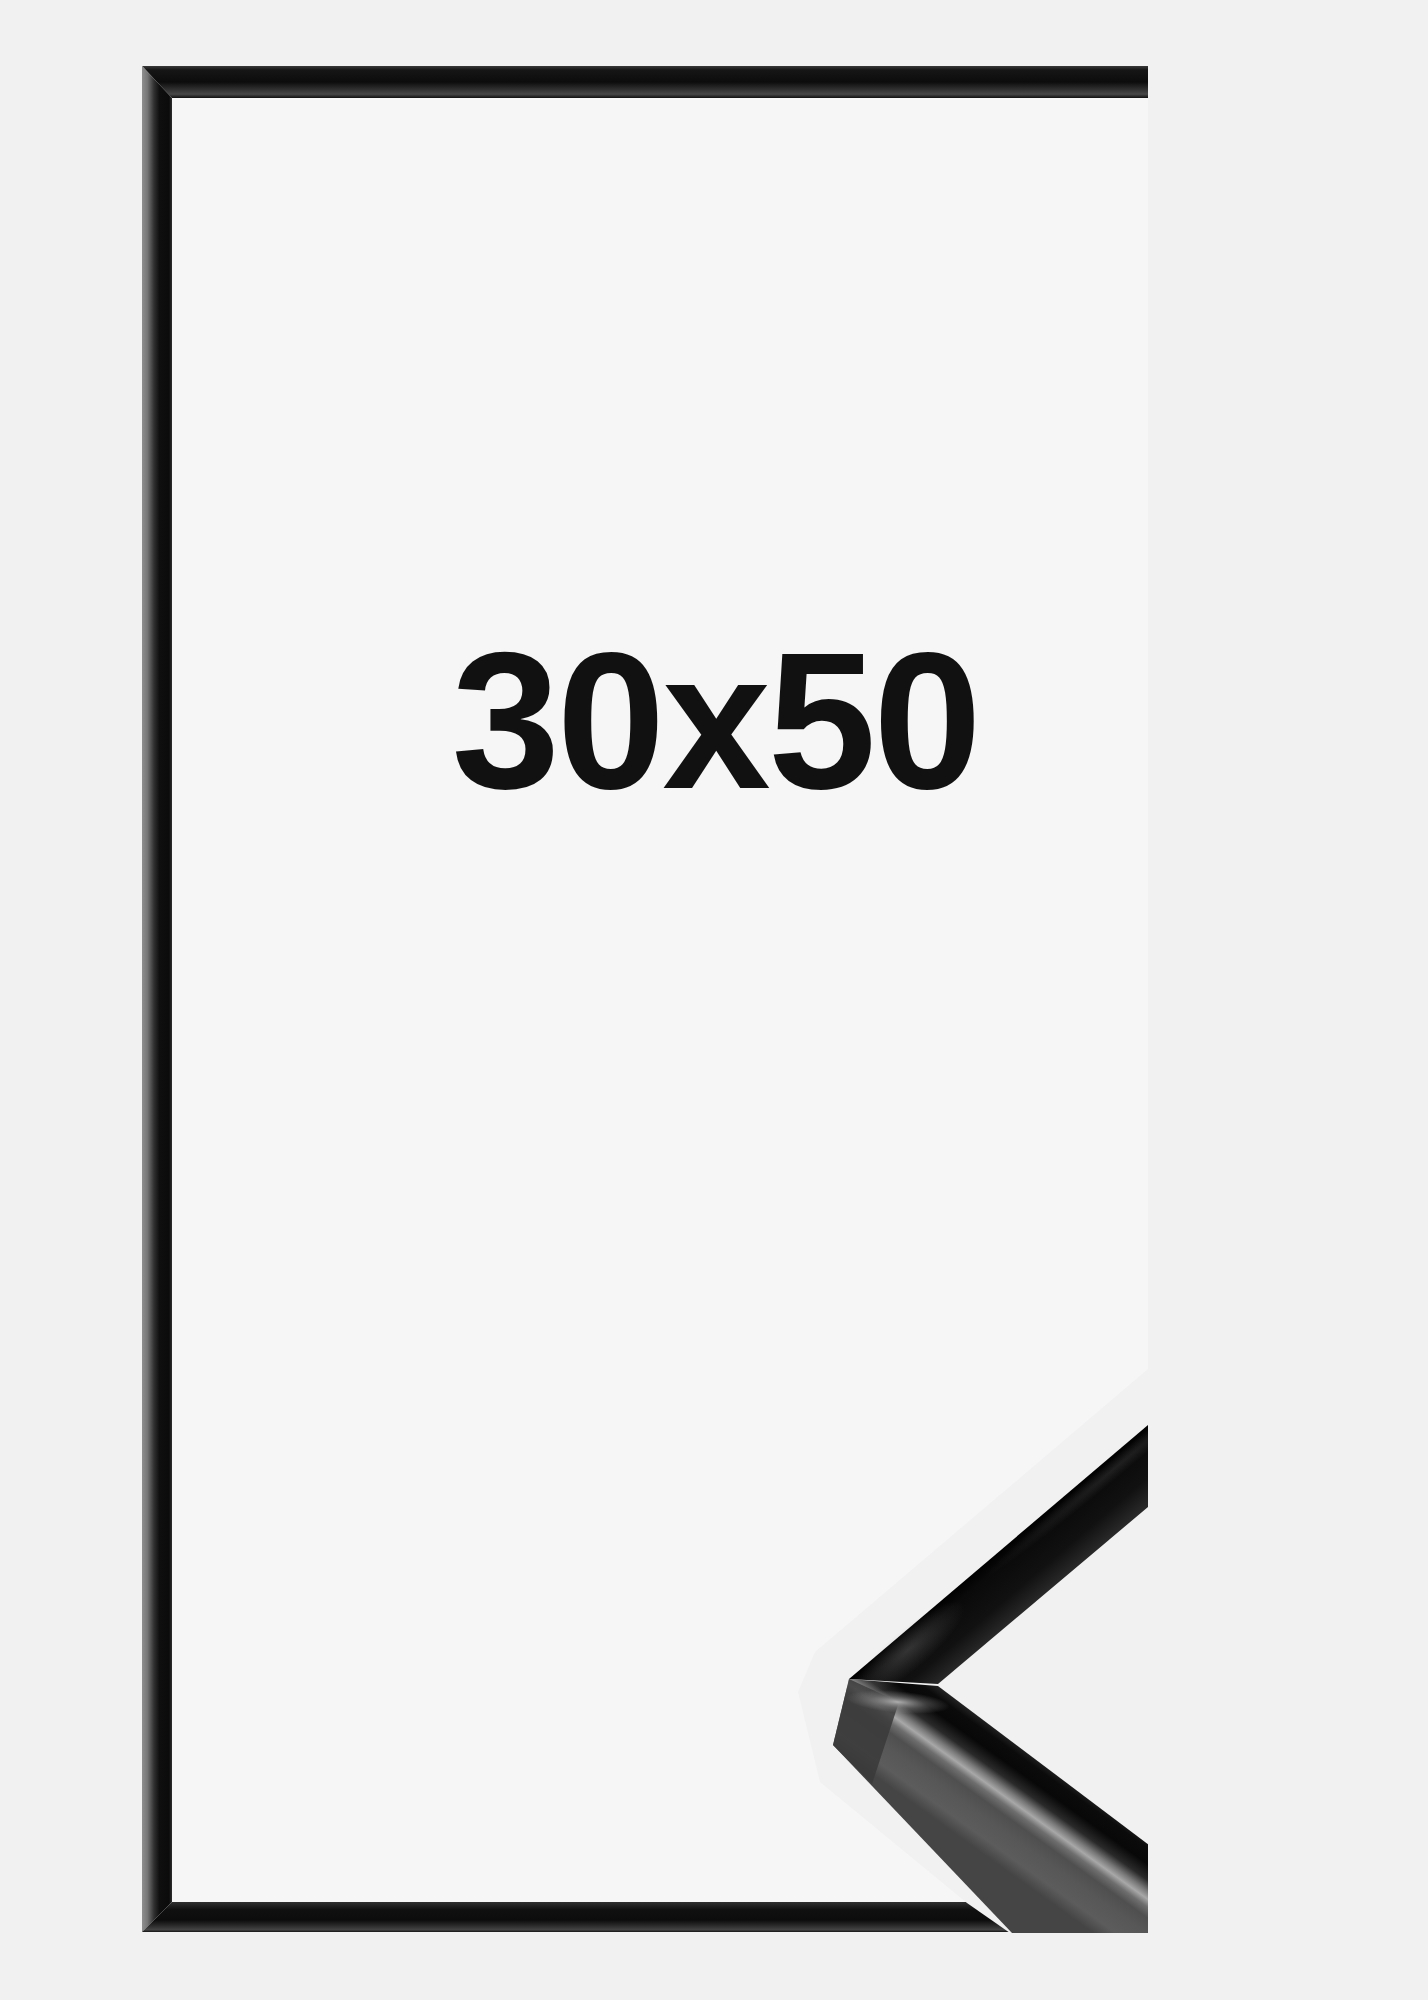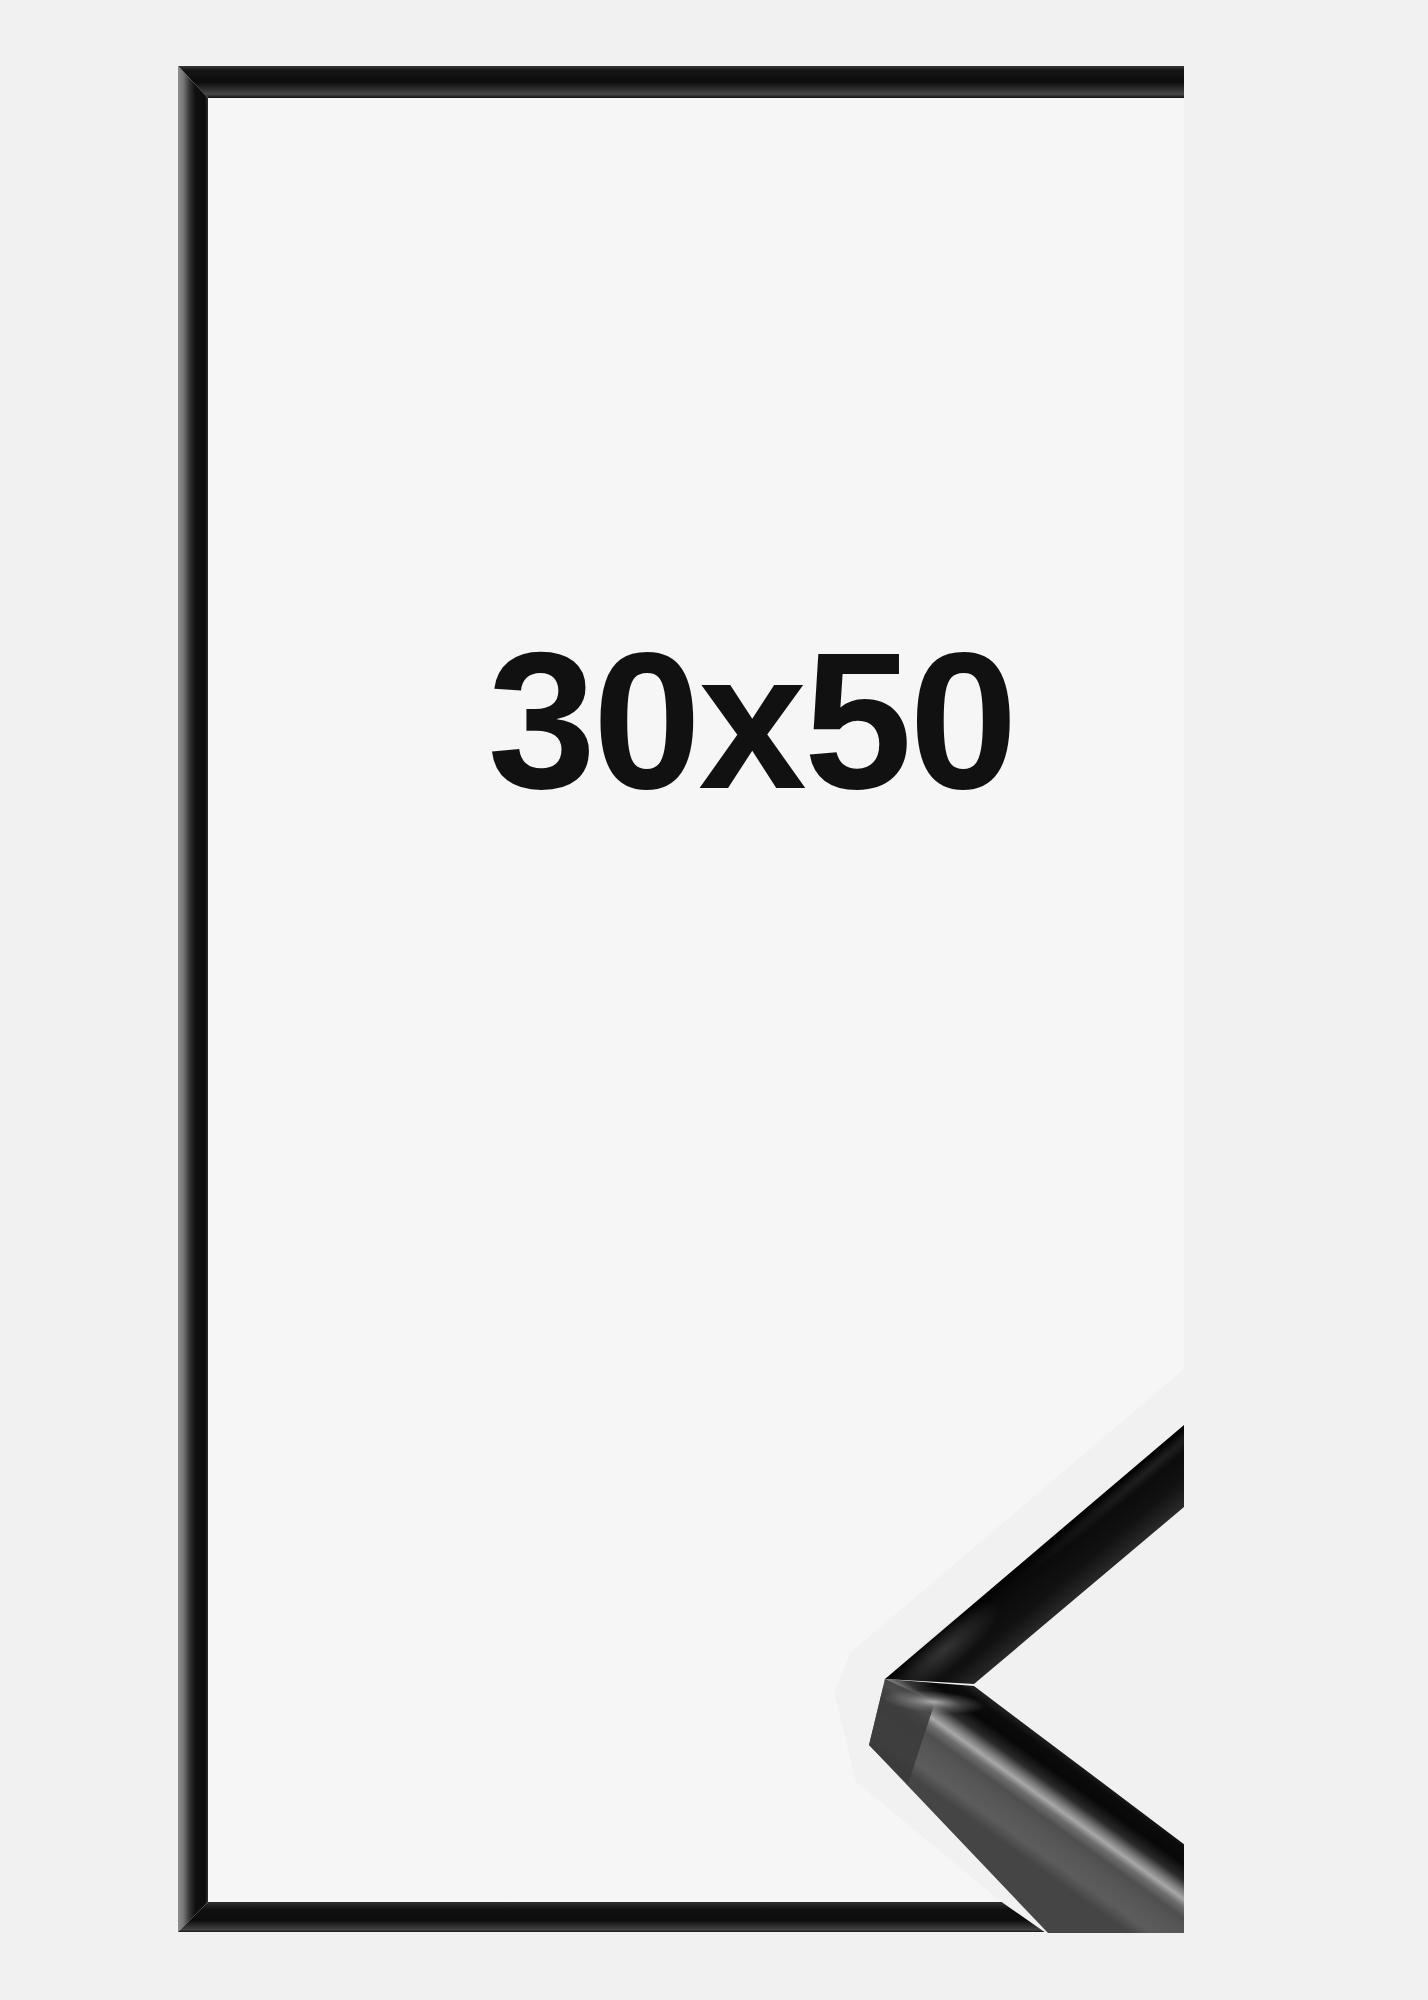--- a/index.html
+++ b/index.html
@@ -3,21 +3,20 @@
 <meta charset="utf-8">
 <style>
   html, body { margin: 0; padding: 0; background: #f1f1f2; }
   .canvas {
     position: relative;
     width: 1148px;
     height: 2000px;
     overflow: hidden;
     background: #f1f1f2;
     font-family: "Liberation Sans", sans-serif;
-    padding-left: 36px;
   }
   svg { display: block; }
   .size-label-text {
     font-family: "Liberation Sans", "DejaVu Sans", sans-serif;
     font-weight: bold;
     letter-spacing: -3px;
   }
 </style>
 </head>
 <body>

